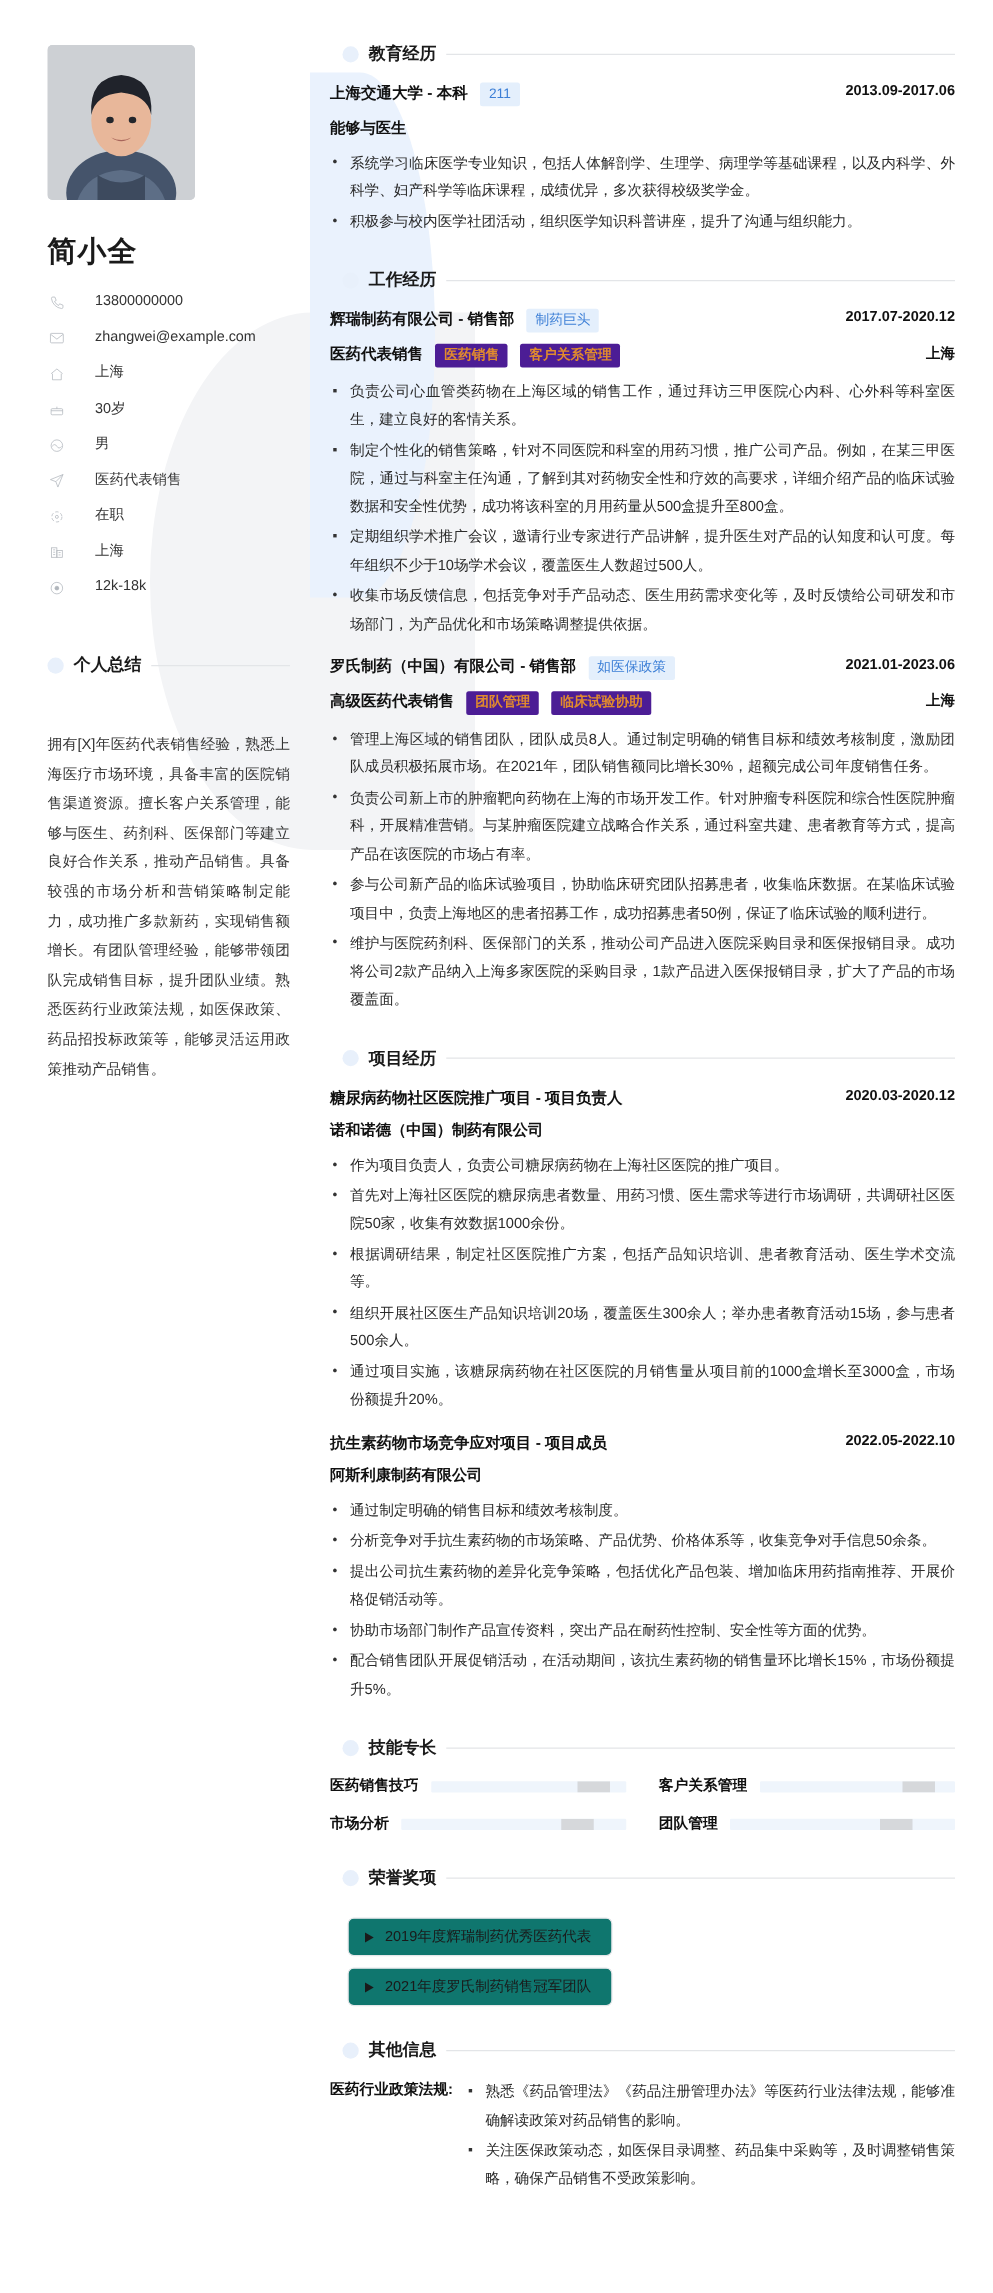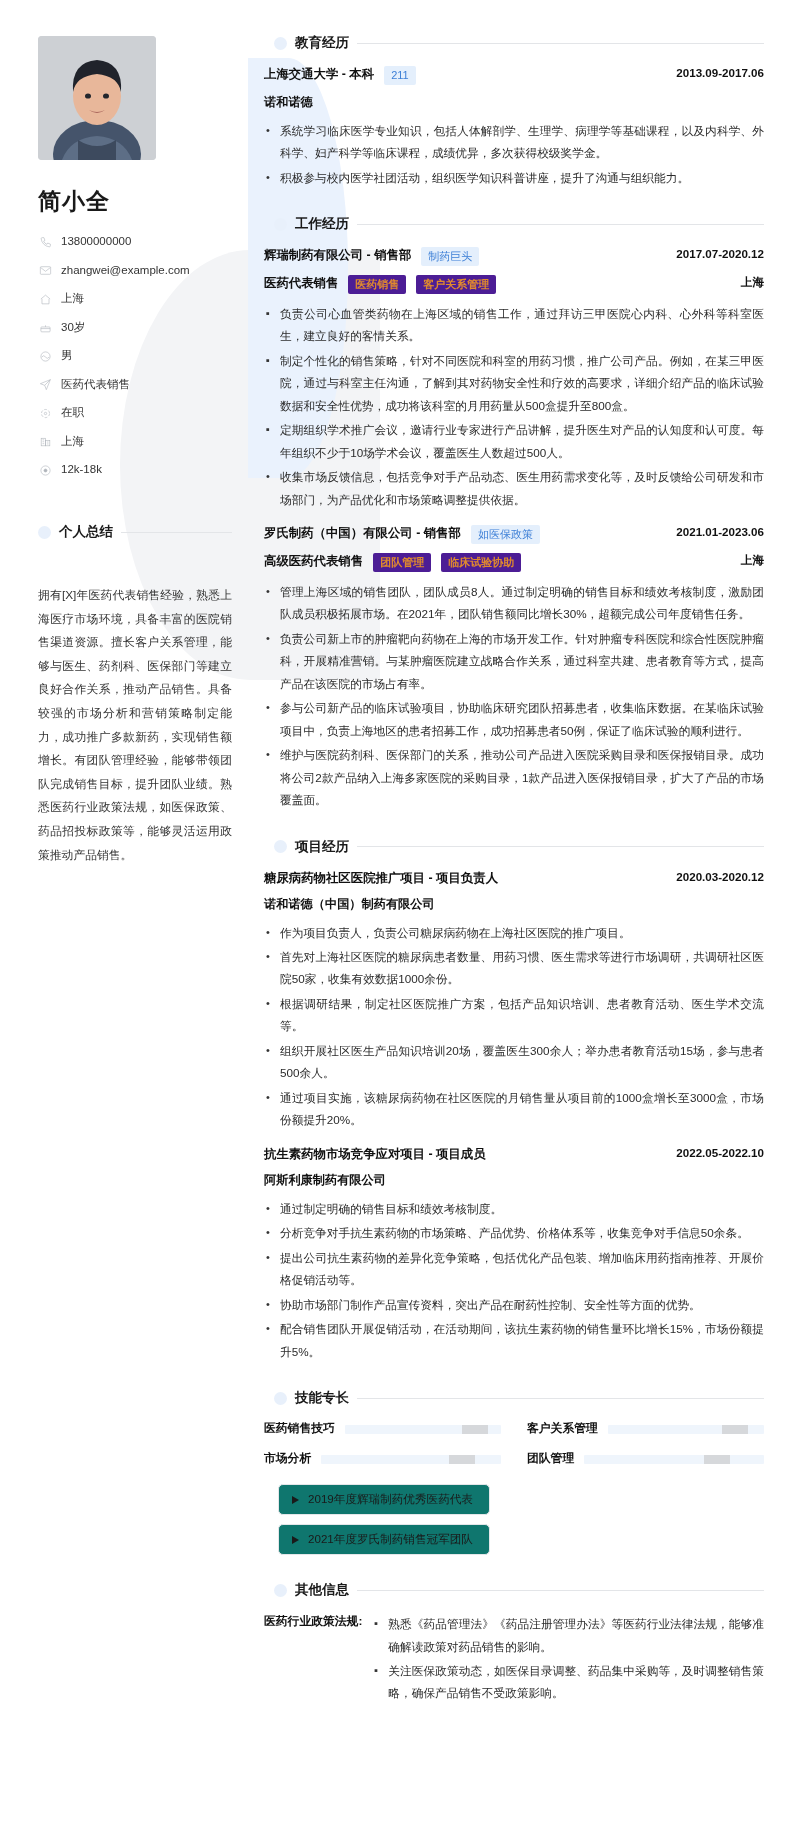--- a/index.html
+++ b/index.html
@@ -54,21 +54,21 @@
   .fullname {
     font-size: 23px;
     font-weight: bold;
     letter-spacing: 1px;
     color: #1a1a1a;
     margin-bottom: 18px;
   }
   .contact-row {
     display: flex;
     align-items: center;
-    gap: 9px;
+    gap: 24px;
     font-size: 11.5px;
     color: #333;
     margin-bottom: 14.5px;
     line-height: 1.2;
     text-align: right;
   }
   .contact-icon {
     width: 14px; height: 14px;
     flex: 0 0 14px;
     display: flex; align-items: center; justify-content: center;
@@ -350,21 +350,21 @@
         <span class="sec-title">教育经历</span>
         <span class="sec-rule"></span>
       </div>
 
       <div class="entry">
         <div class="entry-line">
           <span class="entry-title">上海交通大学 - 本科</span>
           <span class="tag blue">211</span>
           <span class="entry-right">2013.09-2017.06</span>
         </div>
-        <div class="entry-sub">诺和诺德</div>
+        <div class="entry-sub">能够与医生</div>
         <div class="bullets">
           <div class="bullet">
               <span class="dot">•</span>
               <span class="btxt">系统学习临床医学专业知识，包括人体解剖学、生理学、病理学等基础课程，以及内科学、外科学、妇产科学等临床课程，成绩优异，多次获得校级奖学金。</span>
             </div>
           <div class="bullet">
               <span class="dot">•</span>
               <span class="btxt">积极参与校内医学社团活动，组织医学知识科普讲座，提升了沟通与组织能力。</span>
             </div>
         </div>
@@ -532,20 +532,25 @@
             </span>
         </div>
         <div class="skill">
           <span class="skill-name">团队管理</span>
           <span class="skill-bar">
               <span class="skill-knob" style="left: calc(78% - 20px);"></span>
             </span>
         </div>
       </div>
 
+      <div class="sec-head">
+        <span class="sec-dot"></span>
+        <span class="sec-title">荣誉奖项</span>
+        <span class="sec-rule"></span>
+      </div>
 
       <div class="awards-wrap">
         <div class="award">
           <span class="tri"></span>
           <span>2019年度辉瑞制药优秀医药代表</span>
         </div>
         <div class="award">
           <span class="tri"></span>
           <span>2021年度罗氏制药销售冠军团队</span>
         </div>

